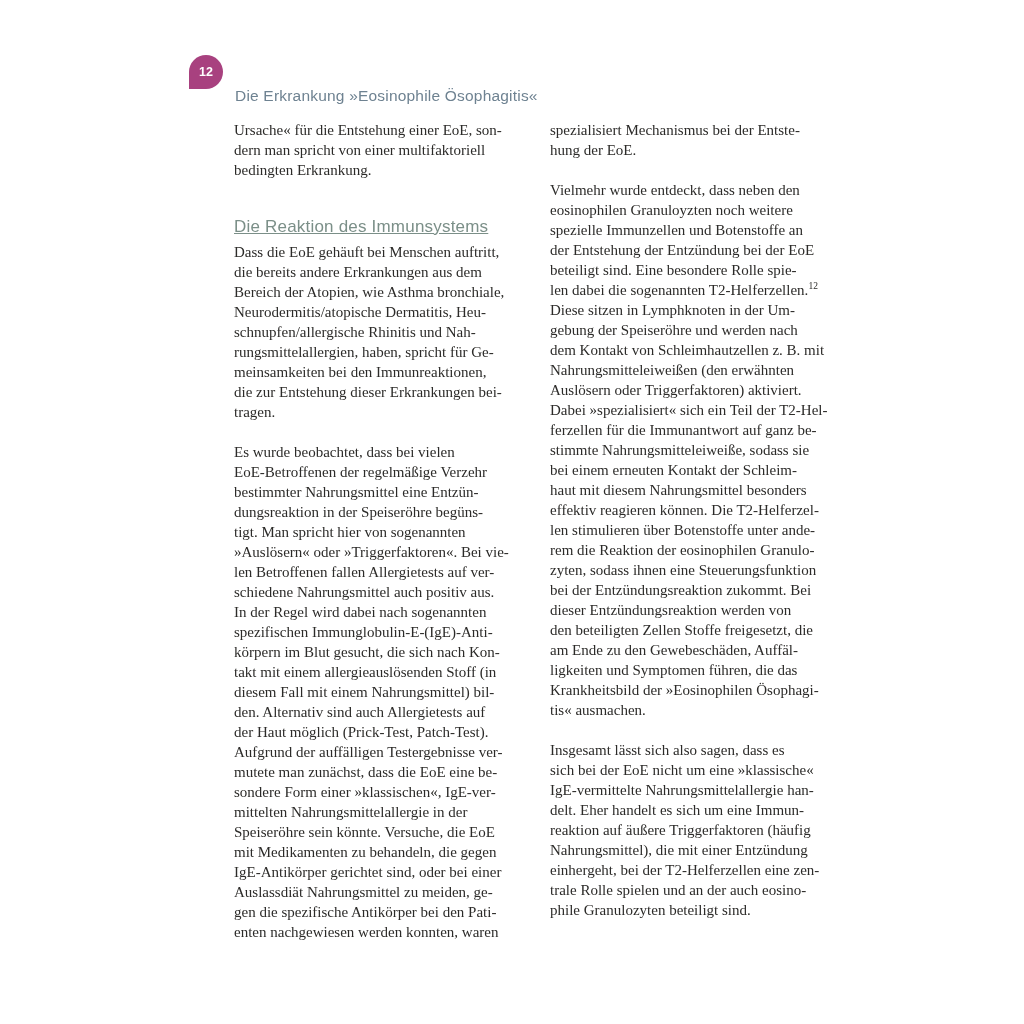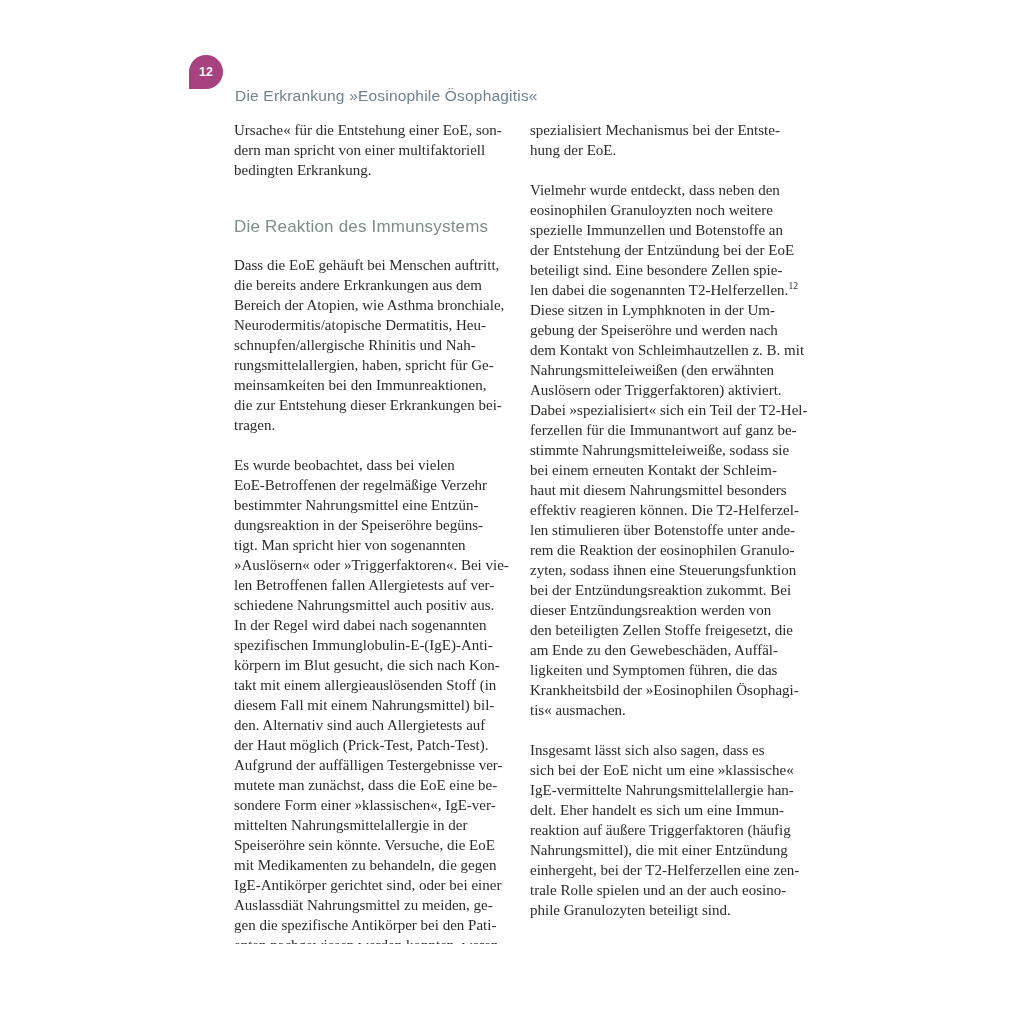--- a/index.html
+++ b/index.html
@@ -44,35 +44,36 @@
     font: 400 15.5px/1.2 "Liberation Sans", sans-serif;
     color: var(--chapter-title);
     letter-spacing: 0.2px;
     margin-top: 48px;
   }
   .columns {
     position: absolute;
     top: 120px;
     left: 234px;
     display: flex;
-    gap: 4px;
+    gap: 24px;
   }
   .col { width: 292px; }
   .para {
     margin: 0 0 20px 0;
     font-size: 15px;
     line-height: 20px;
     color: var(--body-text);
     white-space: pre-line;
   }
   .section-heading {
-    margin: 36px 0 17px 0;
+    margin: 36px 0 4px 0;
     font: 500 17px/1.3 "Liberation Sans", sans-serif;
     color: var(--section-heading);
     letter-spacing: 0.2px;
+    text-decoration: underline;
   }
   sup.fn {
     font-size: 9.5px;
     line-height: 0;
     vertical-align: super;
   }
   .page-footer {
     position: absolute;
     top: 1002px;
     left: 0;
@@ -140,21 +141,21 @@
 telte allergische Reaktion ist damit nicht der</p>
     </section>
 
     <section class="col">
       <p class="para">spezialisiert Mechanismus bei der Entste-
 hung der EoE.</p>
       <p class="para"><span>Vielmehr wurde entdeckt, dass neben den
 eosinophilen Granuloyzten noch weitere
 spezielle Immunzellen und Botenstoffe an
 der Entstehung der Entzündung bei der EoE
-beteiligt sind. Eine besondere Zellen spie-
+beteiligt sind. Eine besondere Rolle spie-
 len dabei die sogenannten T2-Helferzellen.</span><sup class="fn">12</sup><span>
 Diese sitzen in Lymphknoten in der Um-
 gebung der Speiseröhre und werden nach
 dem Kontakt von Schleimhautzellen z. B. mit
 Nahrungsmitteleiweißen (den erwähnten
 Auslösern oder Triggerfaktoren) aktiviert.
 Dabei »spezialisiert« sich ein Teil der T2-Hel-
 ferzellen für die Immunantwort auf ganz be-
 stimmte Nahrungsmitteleiweiße, sodass sie
 bei einem erneuten Kontakt der Schleim-

